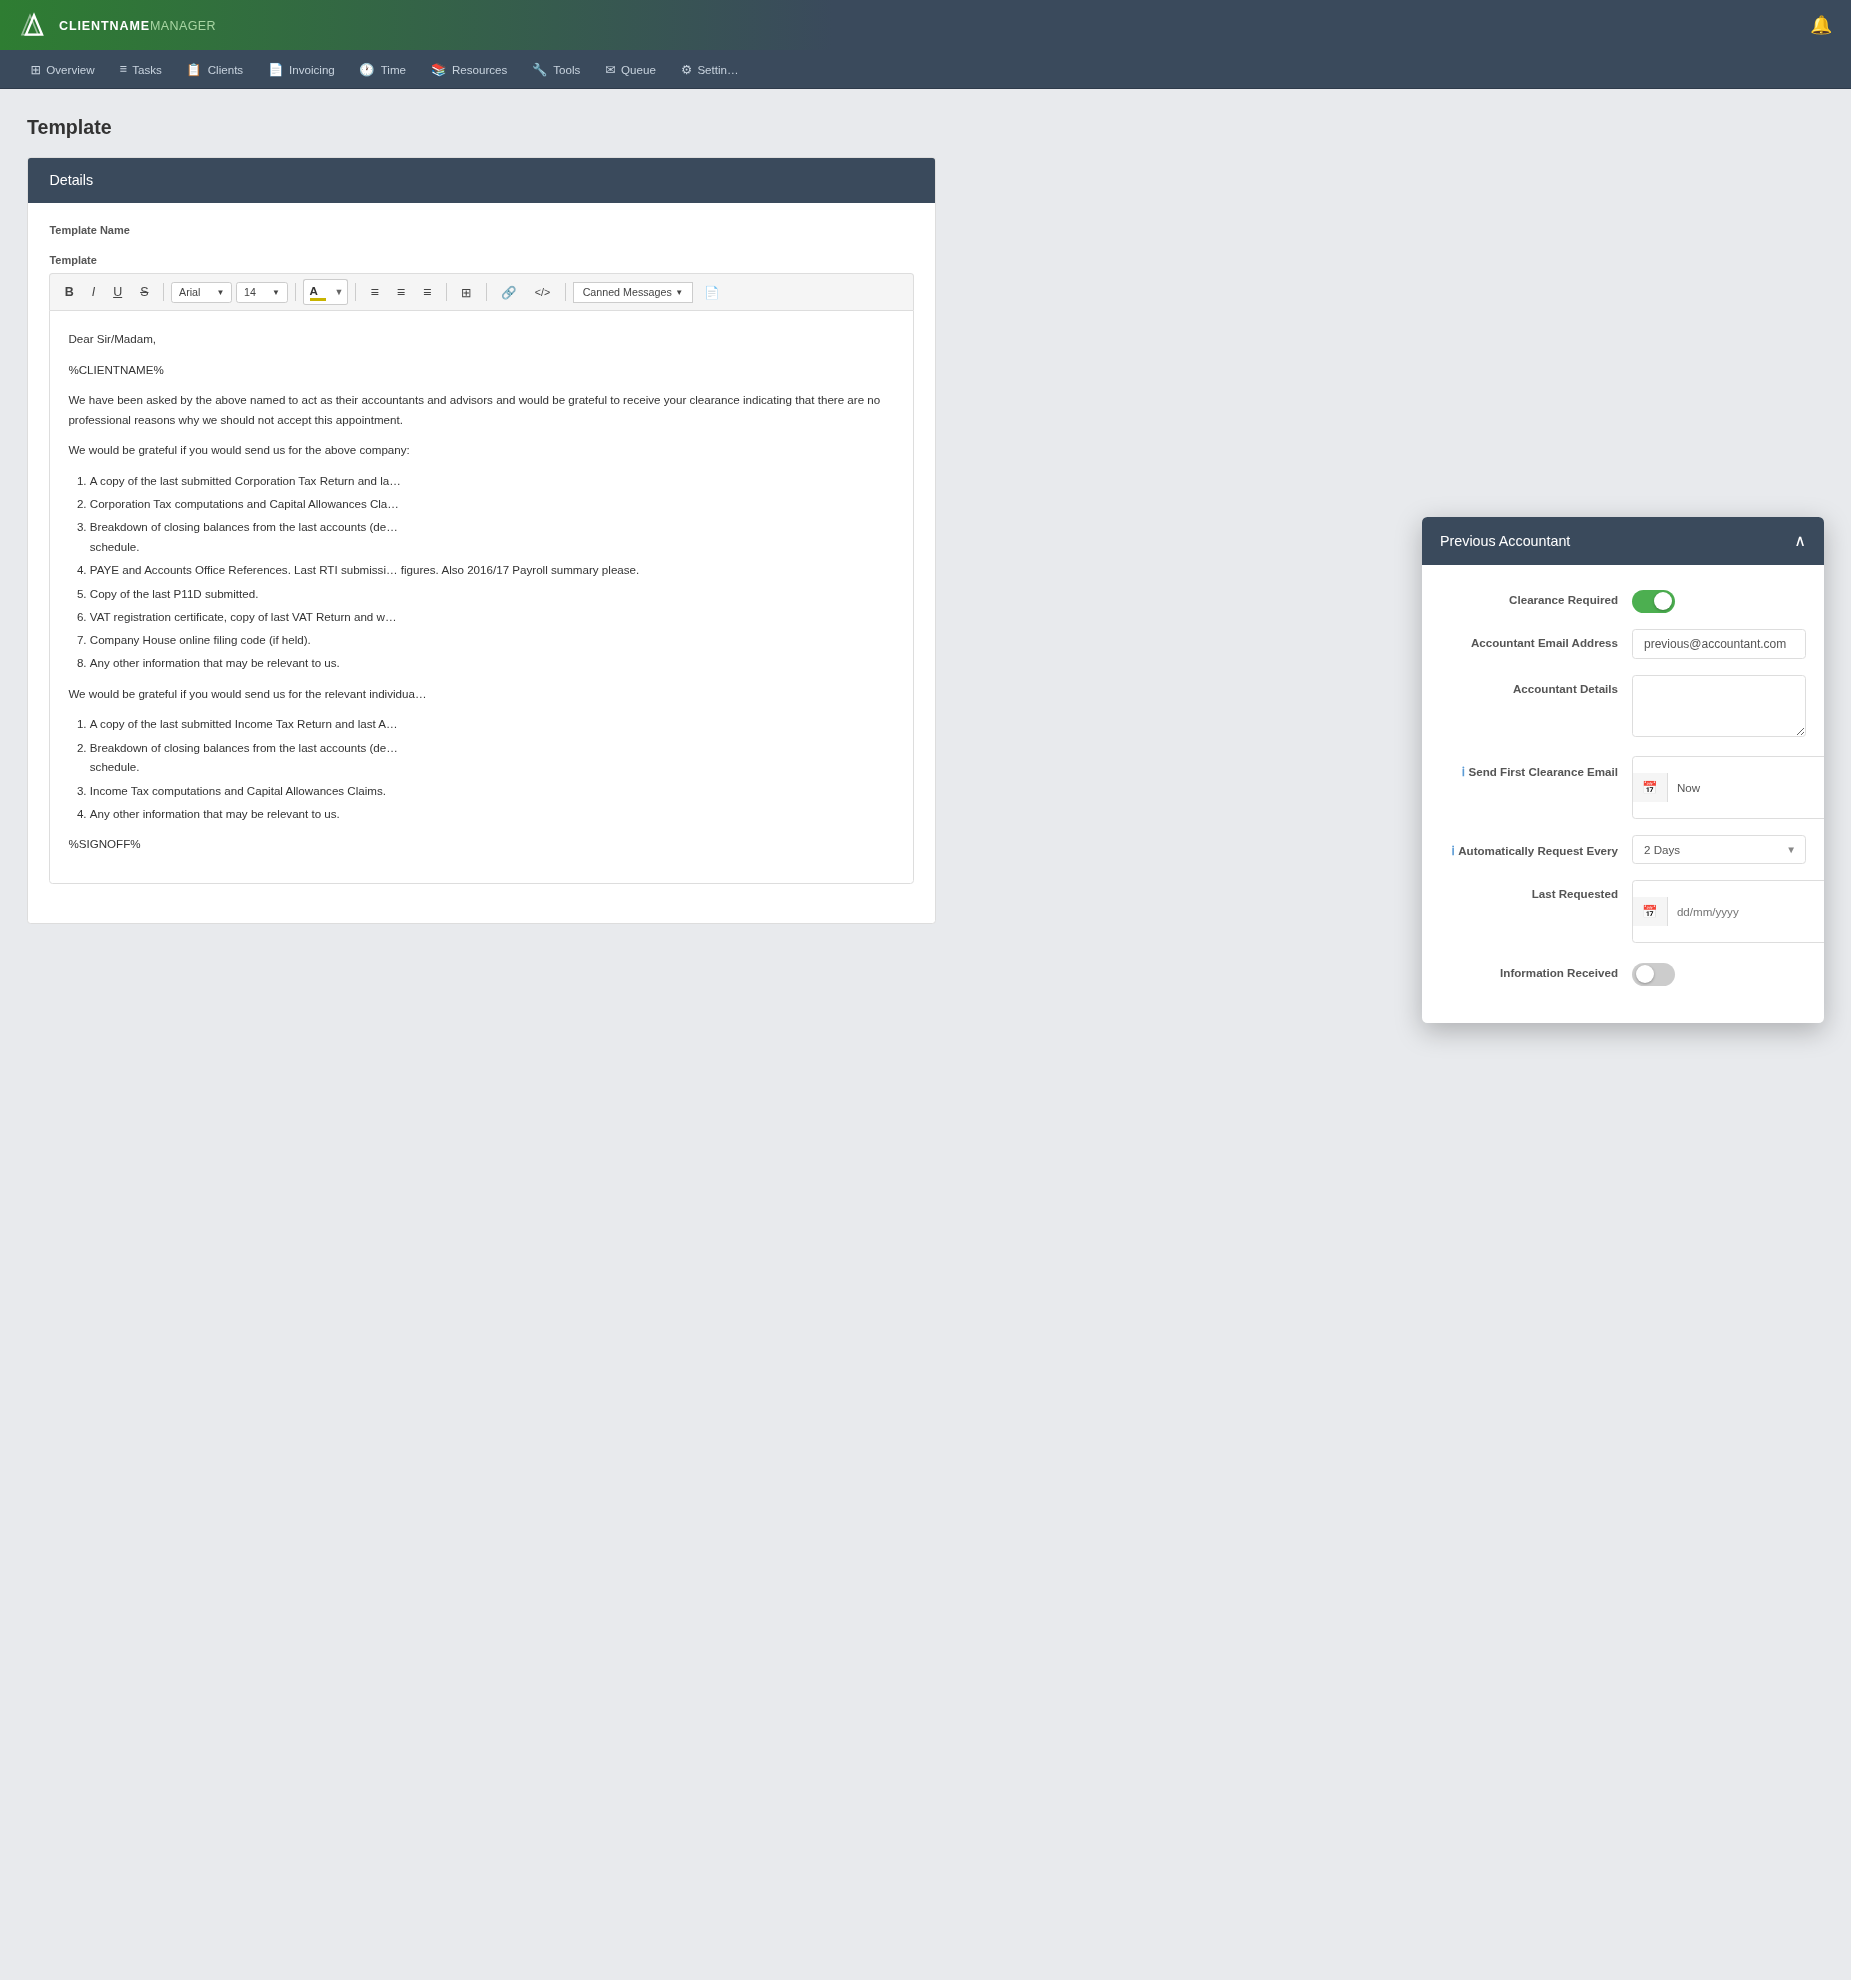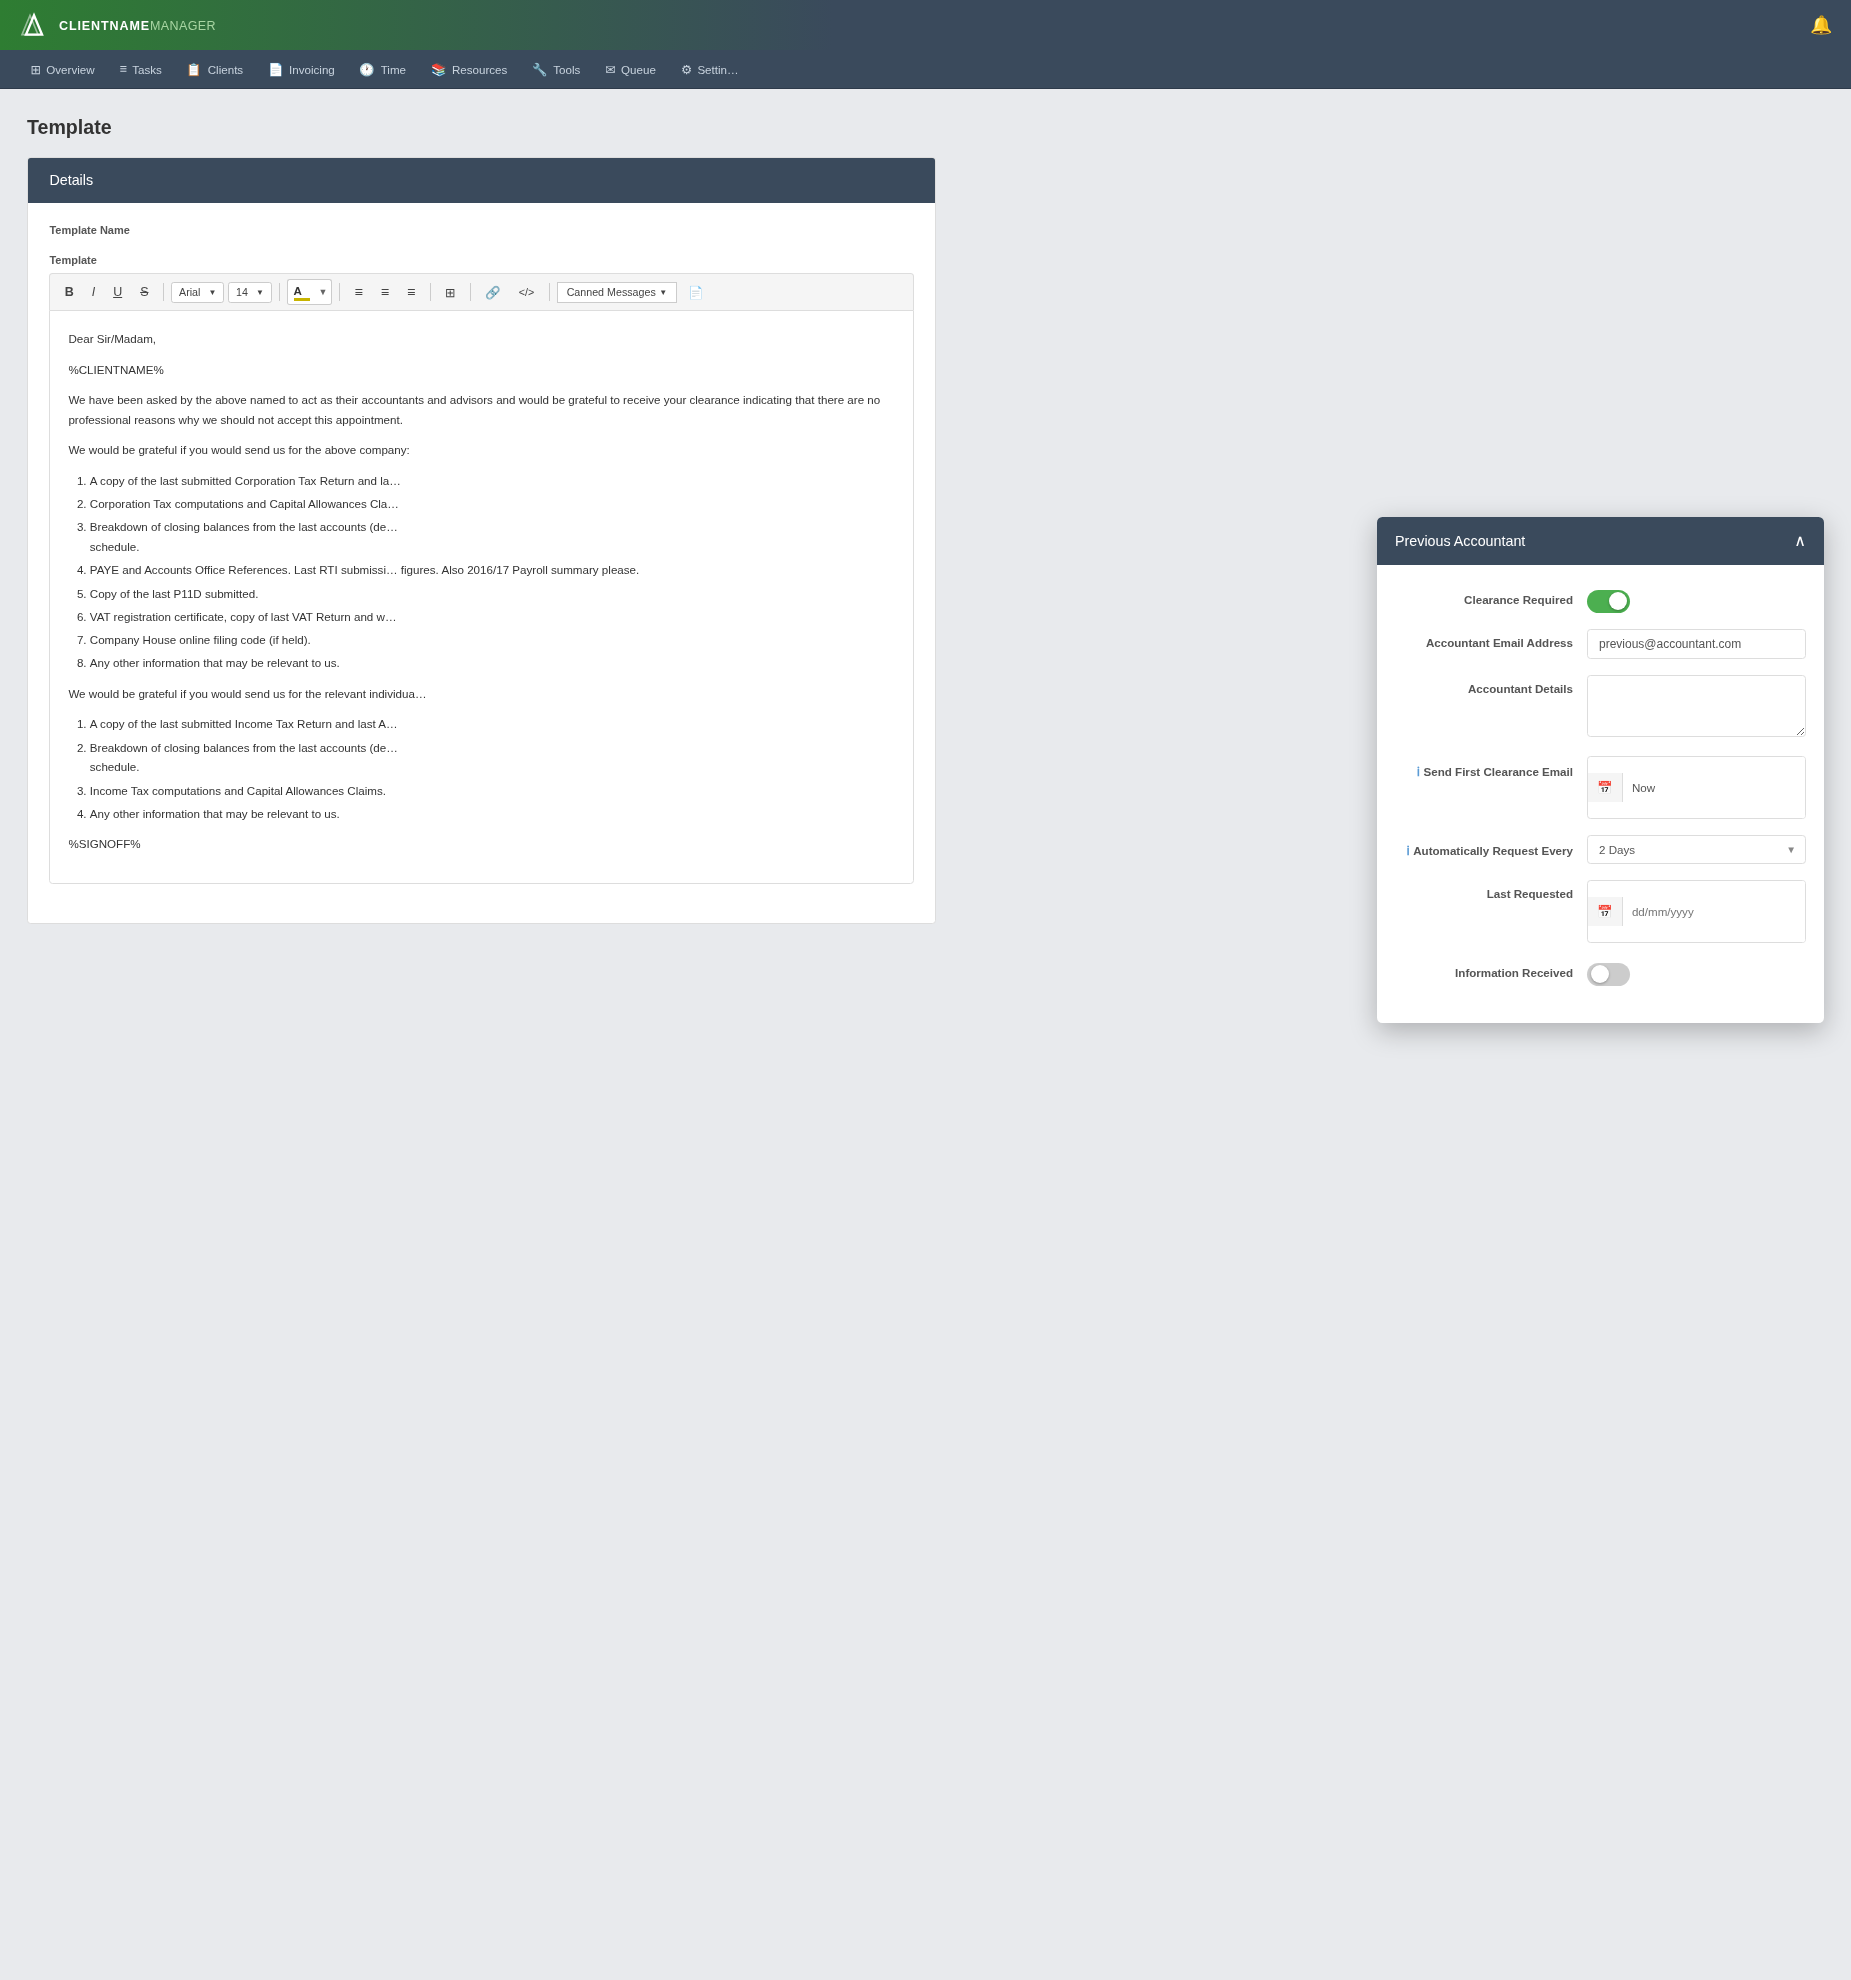--- a/index.html
+++ b/index.html
@@ -132,21 +132,21 @@
       align-items: center;
       gap: 2.7px;
     }
     .toolbar-btn.bold { font-weight: bold; font-size: 12.5px; }
     .toolbar-btn.italic { font-style: italic; font-size: 12.5px; }
     .toolbar-btn.underline { text-decoration: underline; font-size: 12.5px; }
     .toolbar-separator { width: 0.9px; height: 18px; background: #ccc; margin: 0 3.6px; }
     .toolbar-dropdown {
       display: flex;
       align-items: center;
-      gap: 8px;
+      gap: 16px;
       padding: 3.6px 7.1px;
       border: 0.9px solid #ccc;
       border-radius: 2.7px;
       background: white;
       cursor: pointer;
       font-size: 10.7px;
       color: #444;
     }
     .color-letter { font-weight: bold; font-size: 11.6px; color: #333; }
     .color-bar { width: 16px; height: 2.7px; background: #c8b400; margin-top: 0.9px; }
@@ -206,21 +206,21 @@
     }
     .editor-area p { margin-bottom: 10.7px; }
     .editor-area ol { margin-left: 21.4px; margin-bottom: 10.7px; }
     .editor-area li { margin-bottom: 3.6px; }
 
     
     .overlay {
       position: absolute;
       top: 428px;
       right: 27px;
-      width: 447px;
+      width: 402px;
       background: white;
       border-radius: 5.3px;
       box-shadow: 0 7.1px 27px rgba(0,0,0,0.25);
       overflow: hidden;
       z-index: 100;
     }
     .overlay-header {
       background: #3a4a5c;
       color: white;
       font-size: 14.3px;

